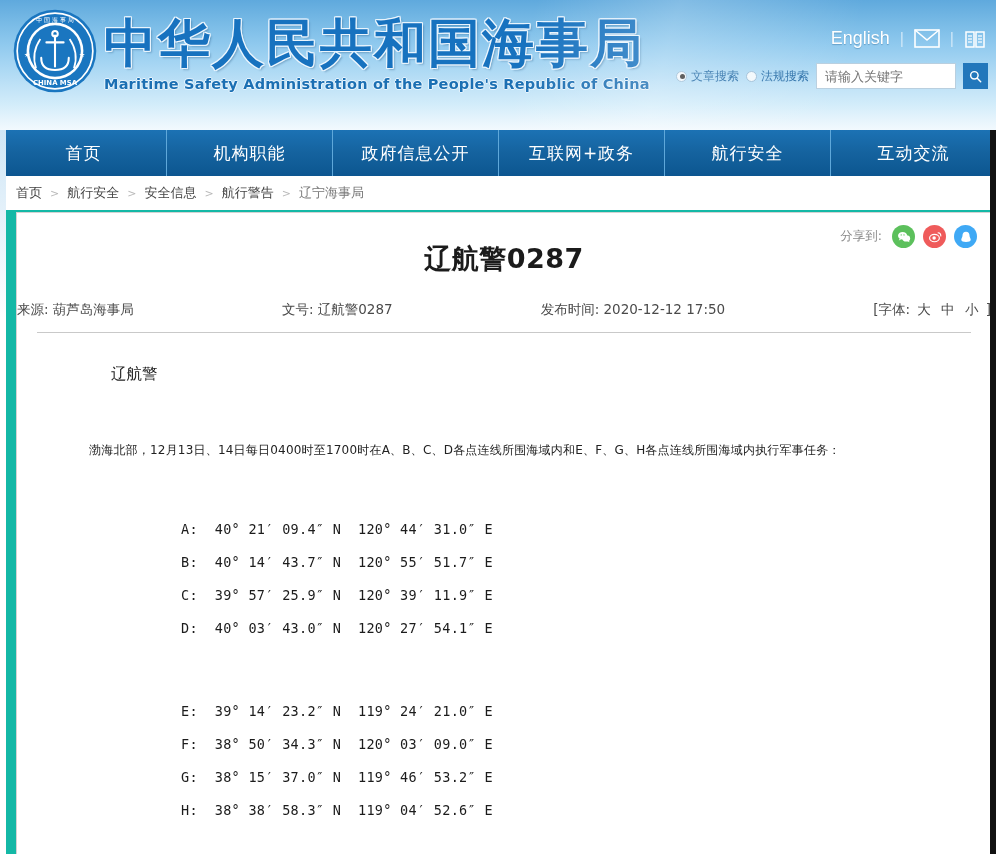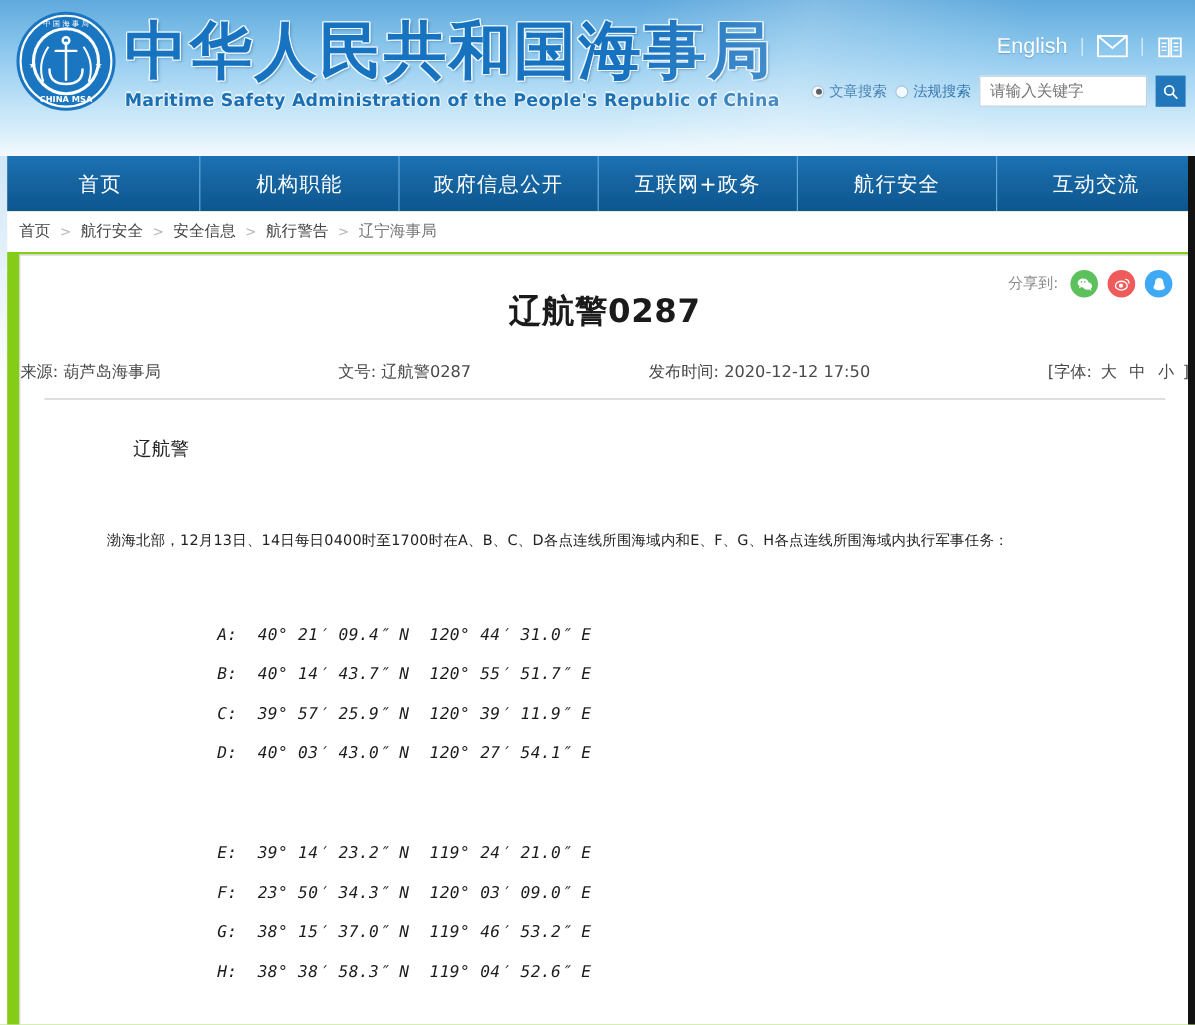--- a/index.html
+++ b/index.html
@@ -8,21 +8,21 @@
     width: 996px; height: 854px;
     overflow: hidden;
     background: #ffffff;
     font-family: "Liberation Sans", "DejaVu Sans", sans-serif;
   }
   #page {
     position: relative;
     width: 996px;
     height: 854px;
     overflow: hidden;
-    background: #84cc16;
+    background: #14b8a6;
   }
 
   
   .header {
     position: relative;
     height: 130px;
     width: 996px;
     background: linear-gradient(180deg,
         #5fa9dd 0%,
         #79bbe6 18%,
@@ -288,21 +288,21 @@
   .coord-block {
     margin-top: 46px;
     padding-left: 116px;
     font-family: "DejaVu Sans Mono", "Liberation Mono", monospace;
     font-size: 13.5px;
     line-height: 33px;
     color: #1c1c1c;
     letter-spacing: 0.3px;
   }
   .coord-block.second { margin-top: 50px; }
-  .coord-line { white-space: pre; font-style: italic; }
+  .coord-line { white-space: pre; }
 
   
   .right-edge {
     position: absolute;
     right: 0; top: 130px;
     width: 6px;
     height: 724px;
     background: #121212;
   }
   .left-edge {
@@ -476,21 +476,21 @@
 
       <div class="coord-block">
         <div class="coord-line">A:  40° 21′ 09.4″ N  120° 44′ 31.0″ E</div>
         <div class="coord-line">B:  40° 14′ 43.7″ N  120° 55′ 51.7″ E</div>
         <div class="coord-line">C:  39° 57′ 25.9″ N  120° 39′ 11.9″ E</div>
         <div class="coord-line">D:  40° 03′ 43.0″ N  120° 27′ 54.1″ E</div>
       </div>
 
       <div class="coord-block second">
         <div class="coord-line">E:  39° 14′ 23.2″ N  119° 24′ 21.0″ E</div>
-        <div class="coord-line">F:  23° 50′ 34.3″ N  120° 03′ 09.0″ E</div>
+        <div class="coord-line">F:  38° 50′ 34.3″ N  120° 03′ 09.0″ E</div>
         <div class="coord-line">G:  38° 15′ 37.0″ N  119° 46′ 53.2″ E</div>
         <div class="coord-line">H:  38° 38′ 58.3″ N  119° 04′ 52.6″ E</div>
       </div>
     </div>
   </div>
 
   <div class="left-edge"></div>
   <div class="right-edge"></div>
 </div>
 

